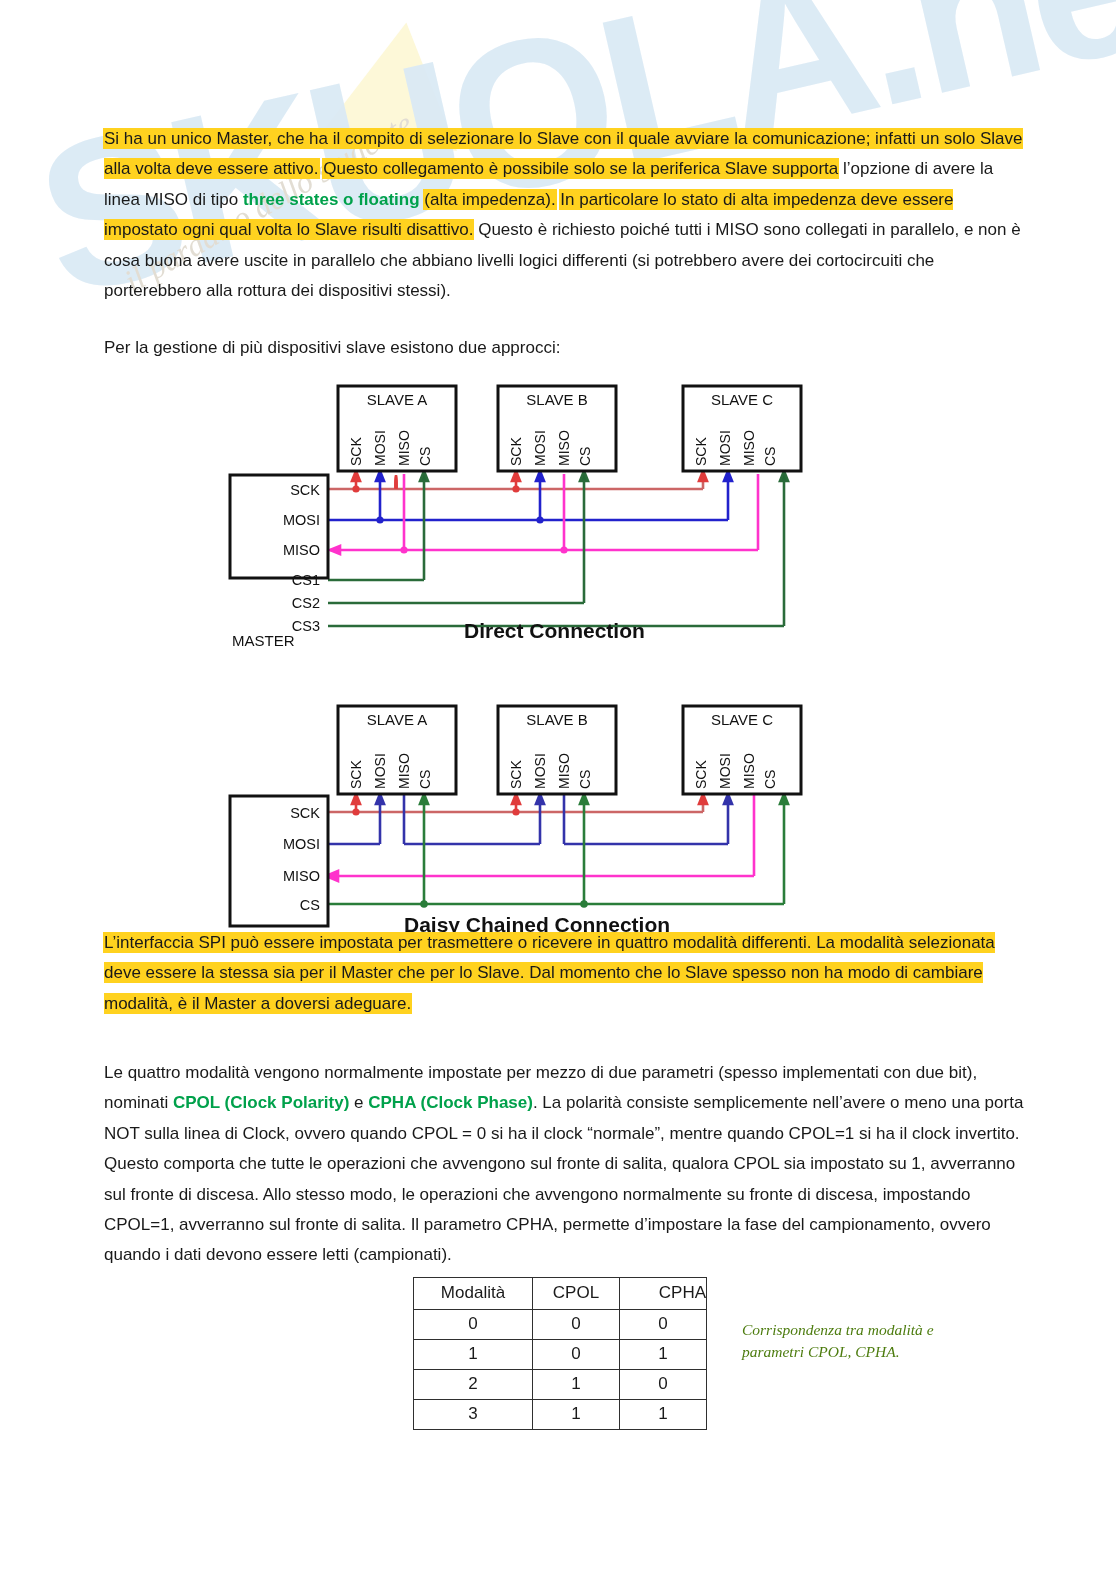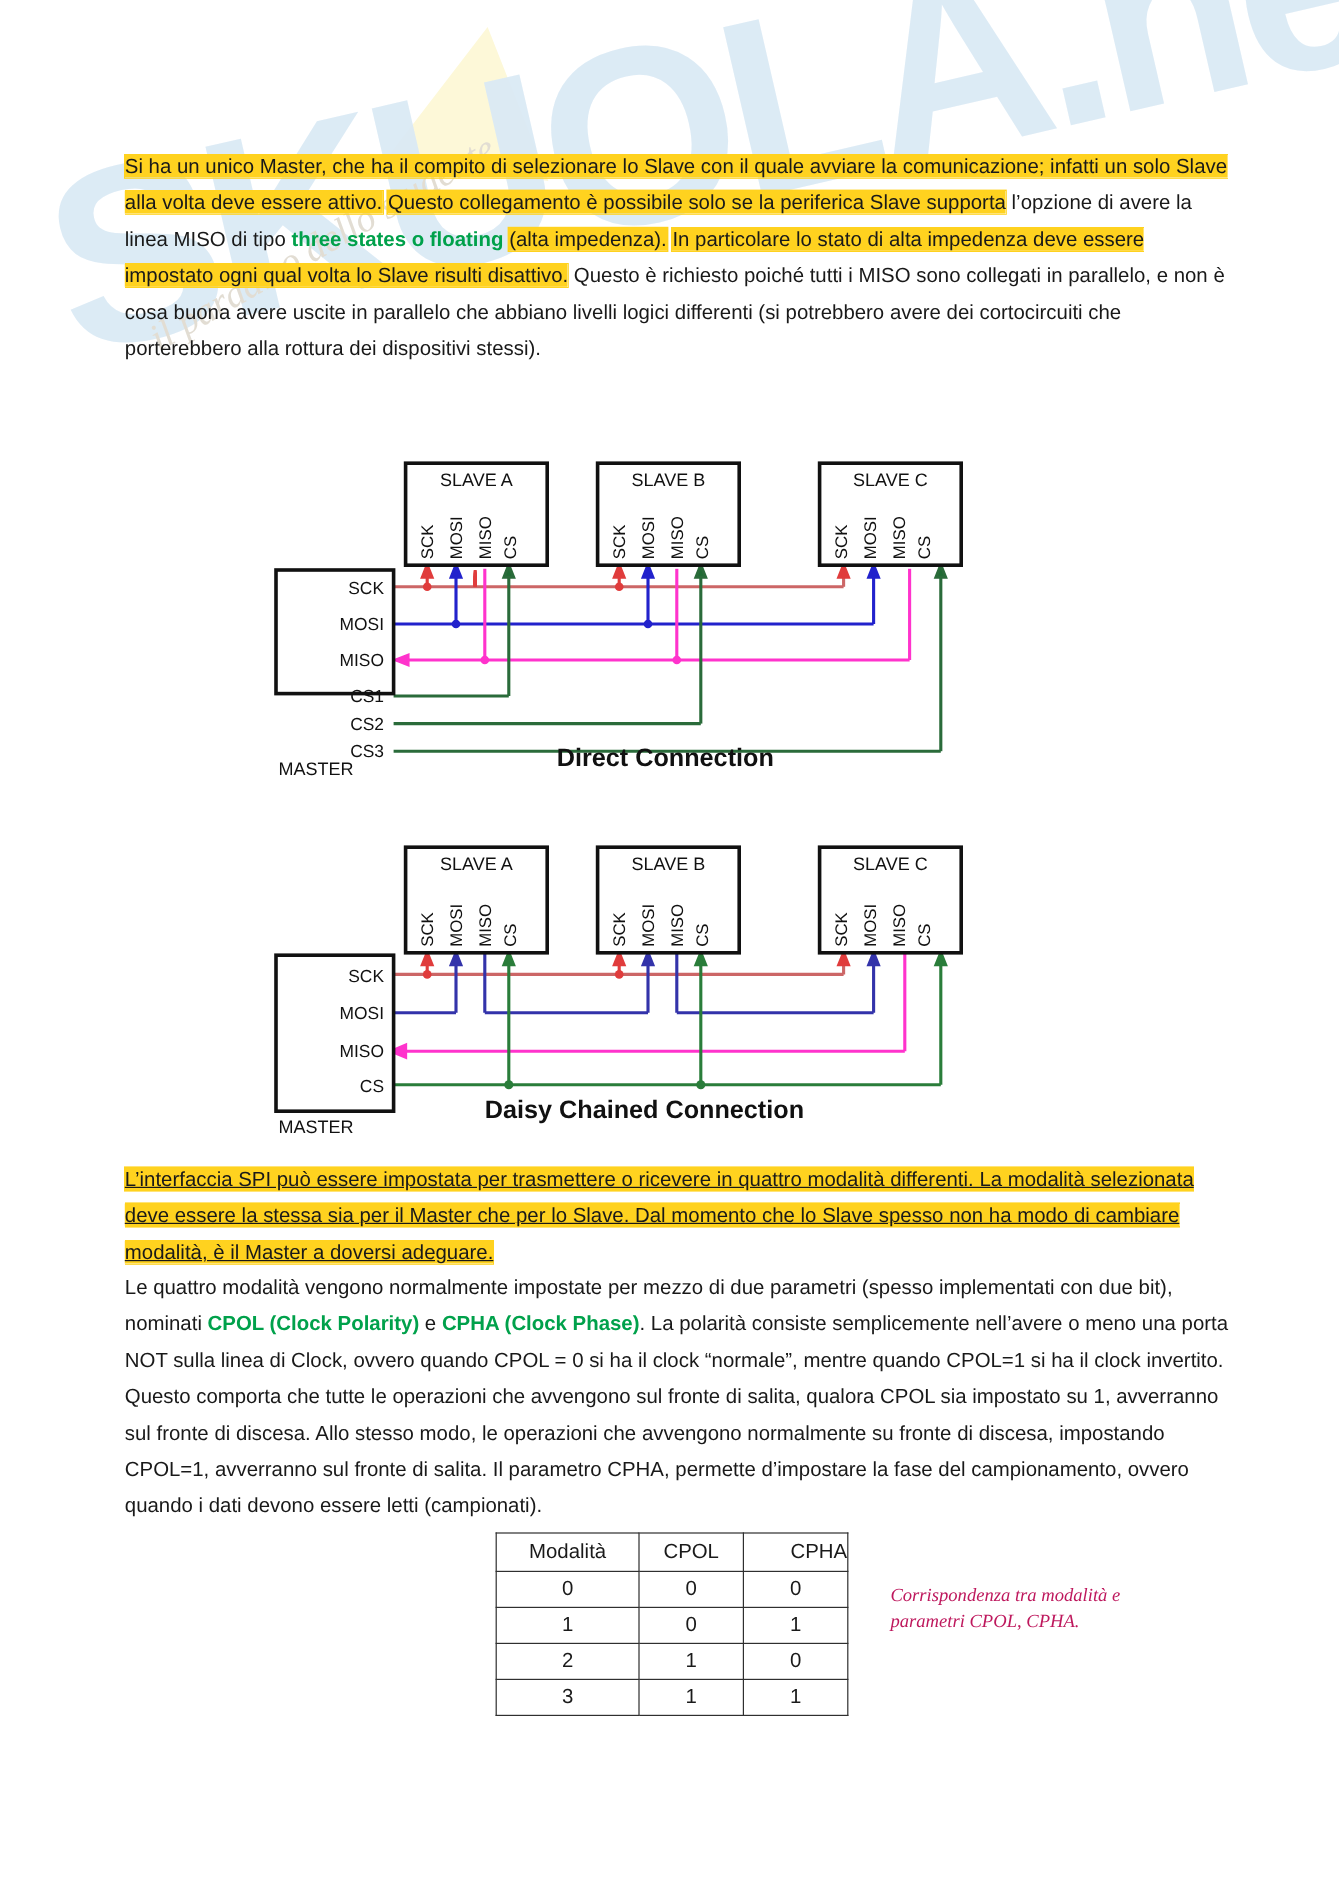--- a/index.html
+++ b/index.html
@@ -112,36 +112,37 @@
 
   #table-caption {
     position: absolute;
     left: 742px;
     top: 1319px;
     width: 230px;
     font-family: "Liberation Serif", serif;
     font-style: italic;
     font-size: 15.5px;
     line-height: 22px;
-    color: #be185d;
+    color: #4d7c0f;
   }
 </style>
 </head>
 <body>
 
 <div id="watermark">
   <div class="wm-tri"></div>
   <div class="wm-big">SKUOLA.net</div>
   <div class="wm-script">il paradiso dello studente</div>
 </div>
 
 <div id="page">
 
   <div class="para" id="para-1" style="top:124px;"><span class="hl">Si ha un unico Master, che ha il compito di selezionare lo Slave con il quale avviare la comunicazione; infatti un solo Slave alla volta deve essere attivo.</span><span> </span><span class="hl">Questo collegamento è possibile solo se la periferica Slave supporta</span><span> l’opzione di avere la linea MISO di tipo </span><span class="gr">three states o floating</span><span> </span><span class="hl">(alta impedenza).</span><span> </span><span class="hl">In particolare lo stato di alta impedenza deve essere impostato ogni qual volta lo Slave risulti disattivo.</span><span> Questo è richiesto poiché tutti i MISO sono collegati in parallelo, e non è cosa buona avere uscite in parallelo che abbiano livelli logici differenti (si potrebbero avere dei cortocircuiti che porterebbero alla rottura dei dispositivi stessi).</span></div>
 
+  <div class="para" id="para-2" style="top:333px;"><span>Per la gestione di più dispositivi slave esistono due approcci:</span></div>
 
   <div class="diagram" id="diagram-direct" style="top:374px;">
     <svg width="660" height="275" viewBox="0 0 660 275" xmlns="http://www.w3.org/2000/svg">
 
       <line x1="100" y1="115" x2="475" y2="115" stroke="#cc6666" stroke-width="2.6"></line>
       <line x1="475" y1="115" x2="475" y2="104" stroke="#cc6666" stroke-width="2.6"></line>
 
       <line x1="168" y1="115" x2="168" y2="110" stroke="#e03c3c" stroke-width="2.6"></line>
       <line x1="168" y1="113" x2="168" y2="108" stroke="#e03c3c" stroke-width="2.6"></line>
       <line x1="168" y1="113" x2="168" y2="107" stroke="#e03c3c" stroke-width="2.6"></line>
@@ -308,21 +309,21 @@
       <text x="514" y="33" text-anchor="middle" font-family="Liberation Sans, sans-serif" font-size="15" fill="#111">SLAVE C</text>
       <text transform="translate(478,97) rotate(-90)" font-family="Liberation Sans, sans-serif" font-size="14" fill="#111">SCK</text>
       <text transform="translate(502,97) rotate(-90)" font-family="Liberation Sans, sans-serif" font-size="14" fill="#111">MOSI</text>
       <text transform="translate(526,97) rotate(-90)" font-family="Liberation Sans, sans-serif" font-size="14" fill="#111">MISO</text>
       <text transform="translate(547,97) rotate(-90)" font-family="Liberation Sans, sans-serif" font-size="14" fill="#111">CS</text>
 
       <text x="176" y="240" font-family="Liberation Sans, sans-serif" font-size="21" font-weight="bold" fill="#111">Daisy Chained Connection</text>
     </svg>
   </div>
 
-  <div class="para" id="para-3" style="top:968px;text-decoration:underline;"><span class="hl">L’interfaccia SPI può essere impostata per trasmettere o ricevere in quattro modalità differenti. La modalità selezionata deve essere la stessa sia per il Master che per lo Slave. Dal momento che lo Slave spesso non ha modo di cambiare modalità, è il Master a doversi adeguare.</span></div>
+  <div class="para" id="para-3" style="top:928px;"><span class="hl">L’interfaccia SPI può essere impostata per trasmettere o ricevere in quattro modalità differenti. La modalità selezionata deve essere la stessa sia per il Master che per lo Slave. Dal momento che lo Slave spesso non ha modo di cambiare modalità, è il Master a doversi adeguare.</span></div>
 
   <div class="para" id="para-4" style="top:1058px;"><span>Le quattro modalità vengono normalmente impostate per mezzo di due parametri (spesso implementati con due bit), nominati </span><span class="gr">CPOL (Clock Polarity)</span><span> e </span><span class="gr">CPHA (Clock Phase)</span><span>. La polarità consiste semplicemente nell’avere o meno una porta NOT sulla linea di Clock, ovvero quando CPOL = 0 si ha il clock “normale”, mentre quando CPOL=1 si ha il clock invertito. Questo comporta che tutte le operazioni che avvengono sul fronte di salita, qualora CPOL sia impostato su 1, avverranno sul fronte di discesa. Allo stesso modo, le operazioni che avvengono normalmente su fronte di discesa, impostando CPOL=1, avverranno sul fronte di salita. Il parametro CPHA, permette d’impostare la fase del campionamento, ovvero quando i dati devono essere letti (campionati).</span></div>
 
   <table id="mode-table">
     <thead>
       <tr>
         <th class="c-mod">Modalità</th>
         <th class="c-cpol">CPOL</th>
         <th class="c-cpha">CPHA</th>
       </tr>

